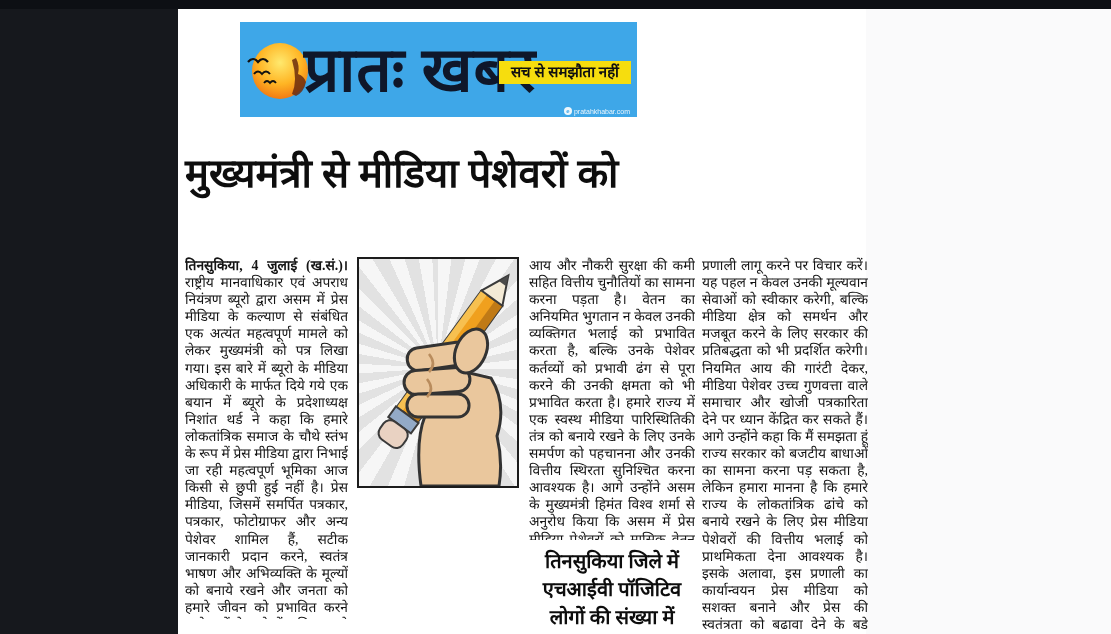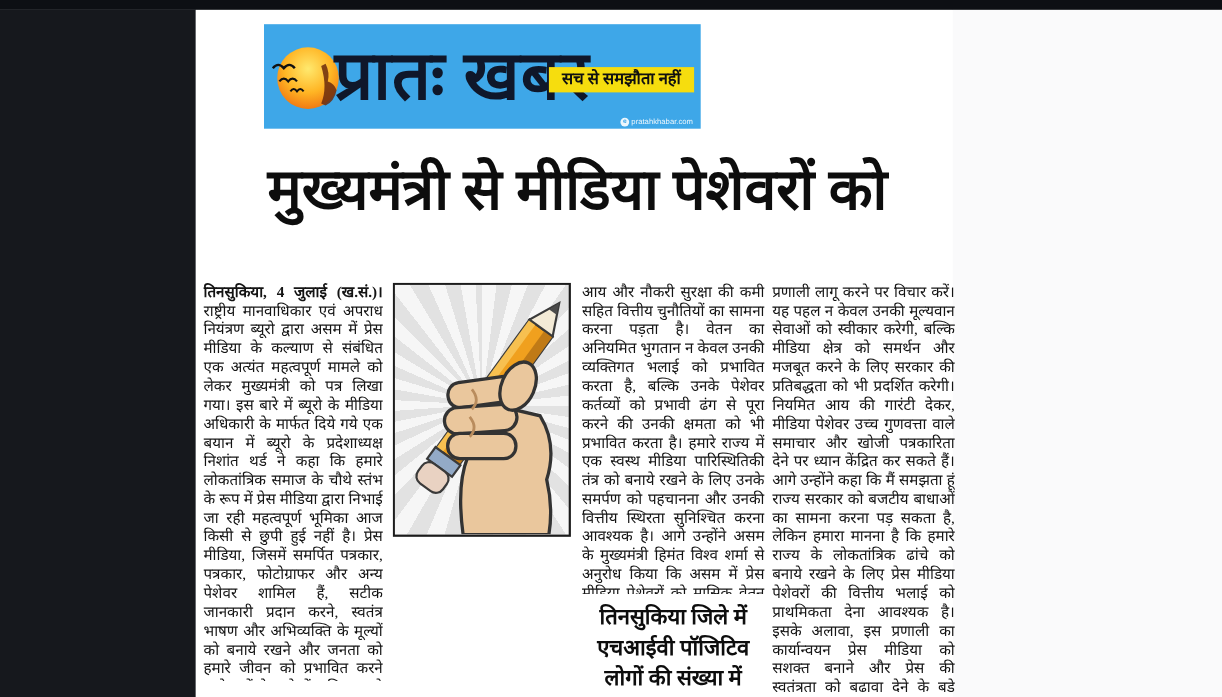--- a/index.html
+++ b/index.html
@@ -18,21 +18,21 @@
   .tagline { position:absolute; right:6px; top:3px; background:#f6dd0e; color:#101010;
       font-weight:bold; font-size:15px; line-height:21px; padding:1px 12px;margin-top:36px; }
   .website { position:absolute; right:7px; bottom:2px; color:#ffffff; font-size:7px;
       font-family:"Liberation Sans","DejaVu Sans",sans-serif; opacity:.9; display:flex; align-items:center; gap:2px;}
   .website .globe { display:inline-block; width:8px; height:8px; border-radius:50%;
       background:#ffffff; color:#3ea7e8; font-size:6px; line-height:8px; text-align:center; font-weight:bold; }
   .sun-logo { position:absolute; left:4px; top:16px; }
 
   
   .headline { position:absolute; left:185px; top:148px; width:680px; height:106px;
-      text-align:center; color:#0d0d0d; font-weight:bold; font-size:52px; line-height:51px; }
+      text-align:left; color:#0d0d0d; font-weight:bold; font-size:40px; line-height:51px; }
 
   
   .col { position:absolute; top:257px; text-align:justify; color:#141414;
       font-size:13.8px; line-height:17.1px; overflow:hidden; }
   .col1 { left:185px; width:163px; height:362px; }
   .col2 { left:357px; width:164px; height:377px; }
   .col3 { left:529px; width:166px; height:283px; }
   .col4 { left:702px; width:166px; height:372px; }
   .bold { font-weight:bold;margin-top:12px; }
 

